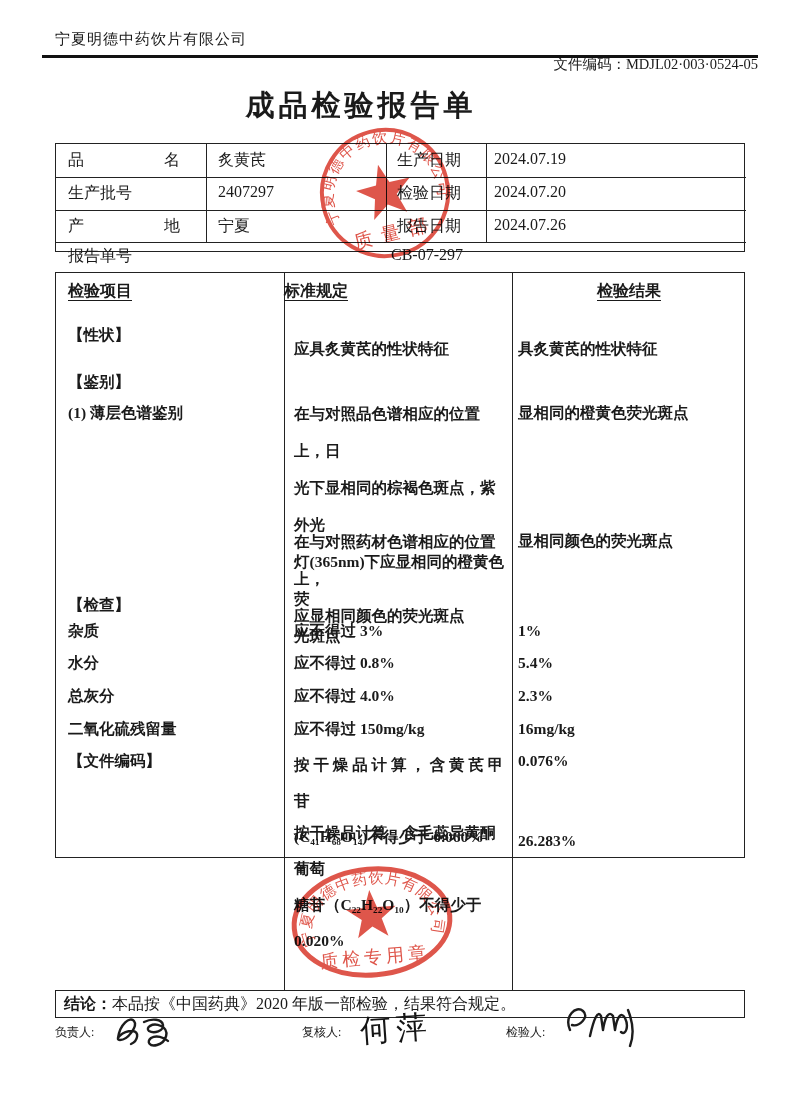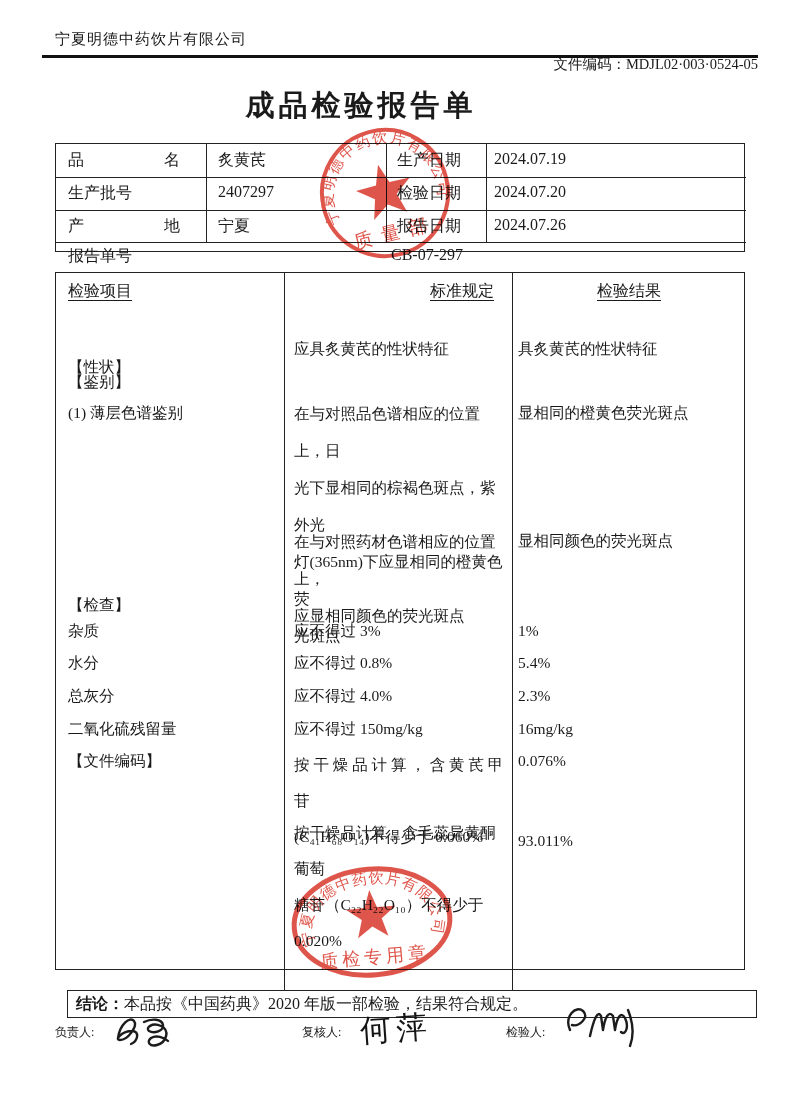--- a/index.html
+++ b/index.html
@@ -15,32 +15,32 @@
   
   .report-title { left:0; top:86px; width:722px; text-align:center; font-size:29px; font-weight:bold; letter-spacing:4px; }
 
   
   .info-table { left:55px; top:143px; width:690px; height:109px; border:1px solid #222; }
   .info-table .hline { position:absolute; left:0; width:690px; height:1px; background:#222; }
   .info-table .vline { position:absolute; top:0; width:1px; height:98px; background:#222; }
   .info-cell { position:absolute; font-size:16px; white-space:nowrap; }
 
   
-  .main-table { left:55px; top:272px; width:690px; height:698px; border:1px solid #222; }
+  .main-table { left:55px; top:272px; width:690px; height:586px; border:1px solid #222;font-weight:bold; }
   .main-table .vline { position:absolute; top:0; width:1px; height:718px; background:#222; }
   .col-header { position:absolute; top:8px; font-size:16px; text-decoration:underline; text-underline-offset:4px; }
   .cell { position:absolute; font-size:15.5px; line-height:20px; white-space:pre-line; }
   .cell-item { left:12px; }
   .cell-std  { left:238px; width:214px; }
   .cell-res  { left:462px; width:224px; }
   .tall { line-height:37px; }
   .tall2 { line-height:36px; }
 
   
-  .conclusion-box { left:55px; top:990px; width:690px; height:28px; border:1px solid #222; border-top:1px solid #222; font-size:16px; padding:3px 0 0 8px;margin-left:12px; }
+  .conclusion-box { left:55px; top:990px; width:690px; height:28px; border:1px solid #222; border-top:1px solid #222; font-size:16px; padding:3px 0 0 8px; }
   .sig-label { font-size:12px; top:1024px; }
   .sig-name { font-size:31px; font-weight:500; transform:rotate(-4deg); letter-spacing:5px; color:#151515; }
   .sig-svg { position:absolute; }
   .sig-svg path { fill:none; stroke:#1c1c1c; stroke-width:2.4; stroke-linecap:round; stroke-linejoin:round; }
 
   
   .stamp { position:absolute; mix-blend-mode:multiply; opacity:0.85; }
   .stamp .ring { fill:none; stroke:#d9382b; }
   .stamp text { fill:#d9382b; }
   .stamp polygon { fill:#d9382b; }
@@ -79,24 +79,24 @@
 
   <div class="info-cell" style="left:12px;top:102px">报告单号</div>
   <div class="info-cell" style="left:335px;top:102px">CB-07-297</div>
 </div>
 
 <div class="abs main-table">
   <div class="vline" style="left:228px"></div>
   <div class="vline" style="left:456px"></div>
 
   <div class="col-header" style="left:12px">检验项目</div>
-  <div class="col-header" style="left:210px;width:228px;text-align:right">标准规定</div>
+  <div class="col-header" style="left:228px;width:228px;text-align:left">标准规定</div>
   <div class="col-header" style="left:456px;width:234px;text-align:center">检验结果</div>
 
-  <div class="cell cell-item" style="top:84px">【性状】</div>
+  <div class="cell cell-item" style="top:52px">【性状】</div>
   <div class="cell cell-std" style="top:66px">应具炙黄芪的性状特征</div>
   <div class="cell cell-res" style="top:66px">具炙黄芪的性状特征</div>
 
   <div class="cell cell-item" style="top:99px">【鉴别】</div>
 
   <div class="cell cell-item" style="top:130px">(1) 薄层色谱鉴别</div>
   <div class="cell cell-std tall" style="top:122px">在与对照品色谱相应的位置上，日
 光下显相同的棕褐色斑点，紫外光
 灯(365nm)下应显相同的橙黄色荧
 光斑点</div>
@@ -124,21 +124,21 @@
   <div class="cell cell-std" style="top:446px">应不得过 150mg/kg</div>
   <div class="cell cell-res" style="top:446px">16mg/kg</div>
 
   <div class="cell cell-item" style="top:478px">【文件编码】</div>
   <div class="cell cell-std tall2" style="top:474px">按 干 燥 品 计 算 ， 含 黄 芪 甲 苷
 (C₄₁H₆₈O₁₄)不得少于 0.060%</div>
   <div class="cell cell-res" style="top:478px">0.076%</div>
 
   <div class="cell cell-std tall2" style="top:542px">按干燥品计算，含毛蕊异黄酮葡萄
 糖苷（C₂₂H₂₂O₁₀）不得少于 0.020%</div>
-  <div class="cell cell-res" style="top:558px">93.011%</div>
+  <div class="cell cell-res" style="top:558px">26.283%</div>
 </div>
 
 <div class="abs conclusion-box"><b>结论：</b><span>本品按《中国药典》2020 年版一部检验，结果符合规定。</span></div>
 
 <div class="abs sig-label" style="left:55px">负责人:</div>
 <div class="abs sig-label" style="left:302px">复核人:</div>
 <div class="abs sig-label" style="left:506px">检验人:</div>
 
 <svg class="sig-svg" style="left:104px;top:1010px" width="100" height="48" viewBox="0 0 100 48">
   <path d="M14,28 C16,14 26,6 30,11 C34,16 24,30 16,30 C10,30 18,21 28,21 C36,21 34,31 27,34"></path>

